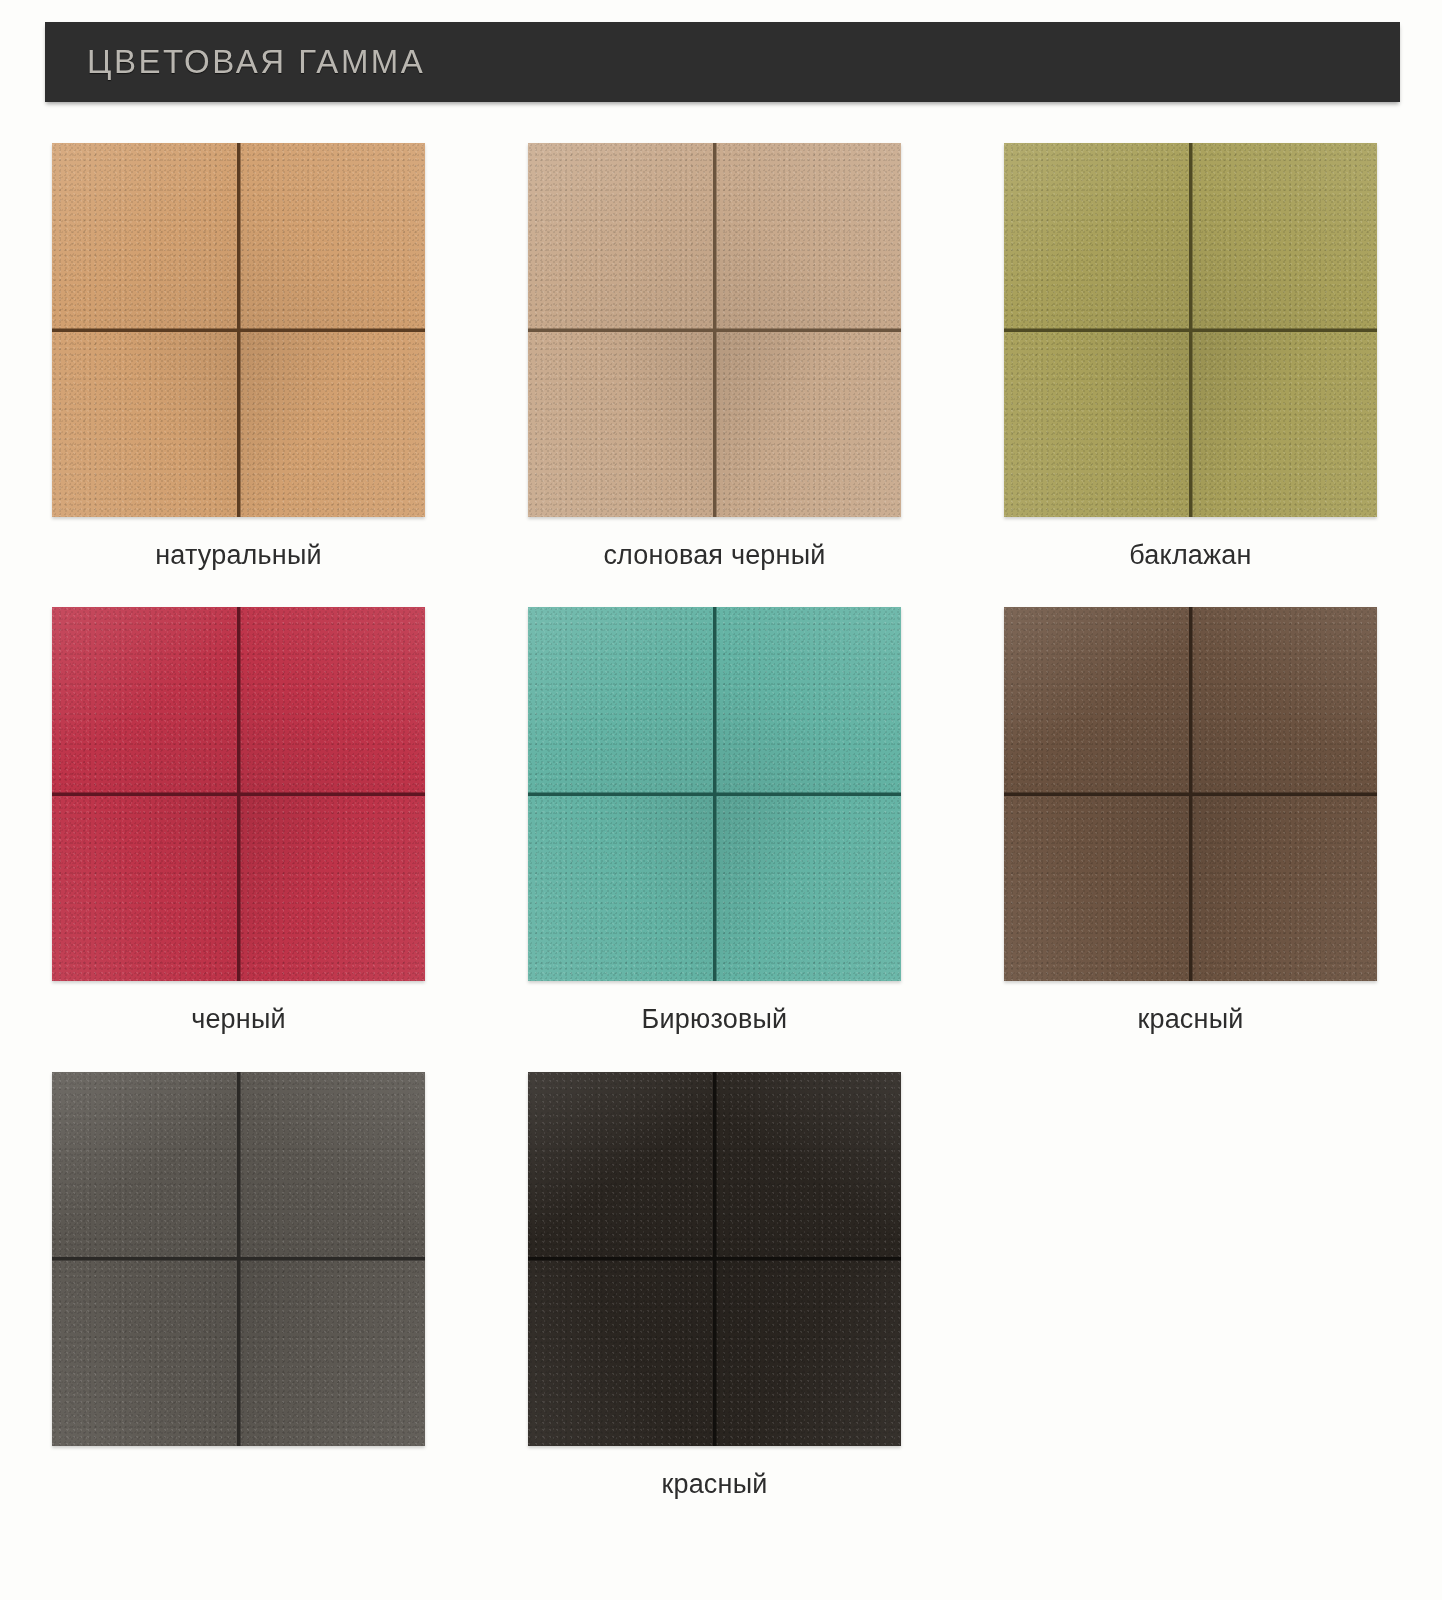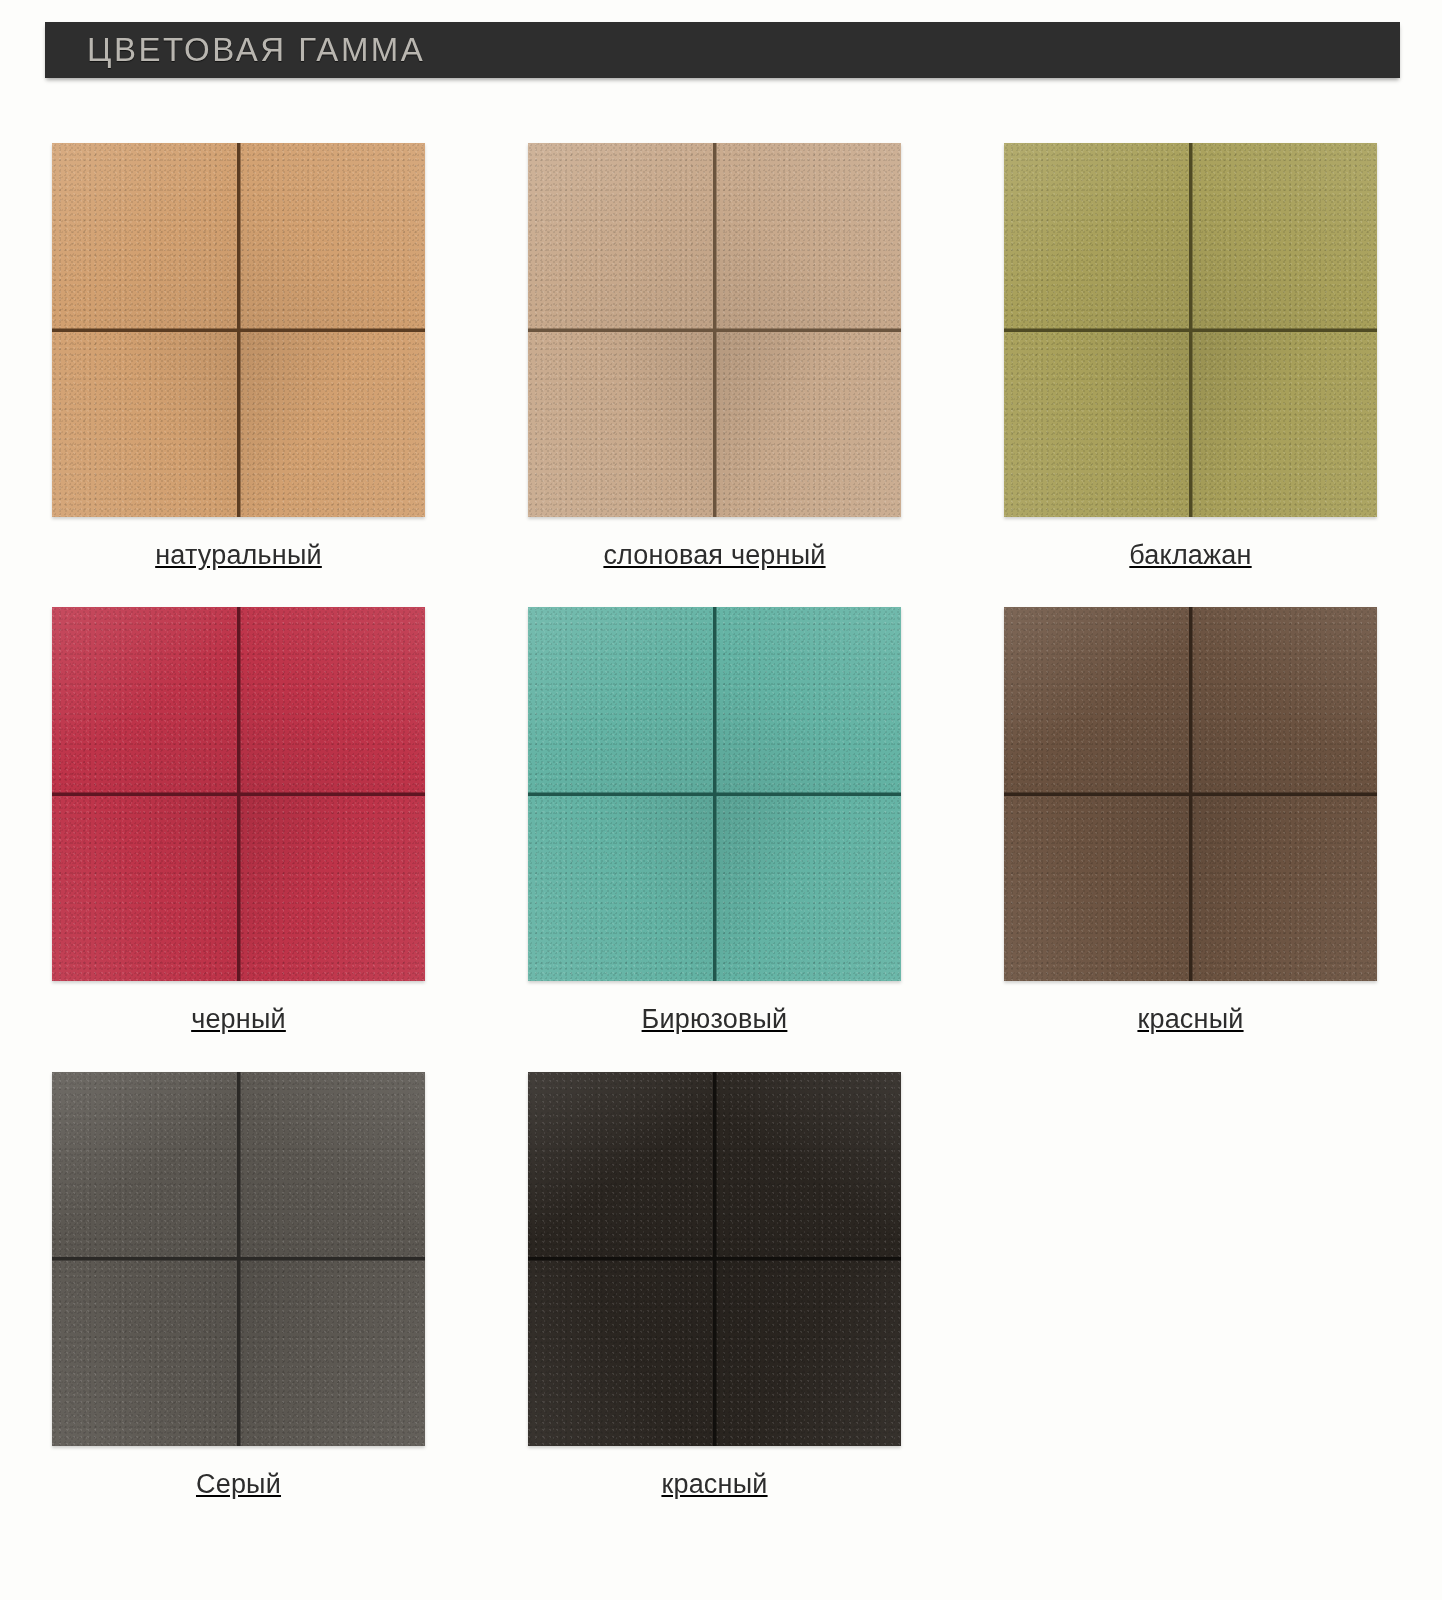--- a/index.html
+++ b/index.html
@@ -15,21 +15,21 @@
     overflow: hidden;
     position: relative;
   }
 
   
   .header-bar {
     position: absolute;
     left: 45px;
     top: 22px;
     width: 1355px;
-    height: 56px;
+    height: 80px;
     background: #2e2e2e;
     box-shadow: 0 3px 4px -1px rgba(0,0,0,0.35);
   }
   .header-title {
     position: absolute;
     left: 42px;
     top: 50%;
     transform: translateY(-50%);
     color: #b9b6b0;
     font-size: 33px;
@@ -47,21 +47,20 @@
     width: 1325px;
     display: grid;
     grid-template-columns: repeat(3, 373px);
     column-gap: 103px;
     row-gap: 0;
   }
 
   .swatch-cell {
     width: 373px;
     margin-bottom: 36px;
-    text-decoration: underline;
   }
 
   
   .swatch {
     position: relative;
     width: 373px;
     height: 374px;
     overflow: hidden;
     background: #cccccc;
     box-shadow: 0 2px 3px rgba(0,0,0,0.18);
@@ -207,21 +206,20 @@
       <div class="swatch" style="background: rgb(43, 41, 38);">
         <div class="tiles">
           <div class="tile tl" style="background-color: rgb(91, 87, 81);"></div>
           <div class="tile tr" style="background-color: rgb(91, 87, 81);"></div>
           <div class="tile bl" style="background-color: rgb(91, 87, 81);"></div>
           <div class="tile br" style="background-color: rgb(91, 87, 81);"></div>
         </div>
         <div class="grout-v" style="background: rgb(43, 41, 38);"></div>
         <div class="grout-h" style="background: rgb(43, 41, 38);"></div>
       </div>
-      <div class="swatch-label">Серый</div>
     </div>
     <div class="swatch-cell">
       <div class="swatch" style="background: rgb(17, 15, 12);">
         <div class="tiles">
           <div class="tile tl" style="background-color: rgb(42, 37, 32);"></div>
           <div class="tile tr" style="background-color: rgb(42, 37, 32);"></div>
           <div class="tile bl" style="background-color: rgb(42, 37, 32);"></div>
           <div class="tile br" style="background-color: rgb(42, 37, 32);"></div>
         </div>
         <div class="grout-v" style="background: rgb(17, 15, 12);"></div>

